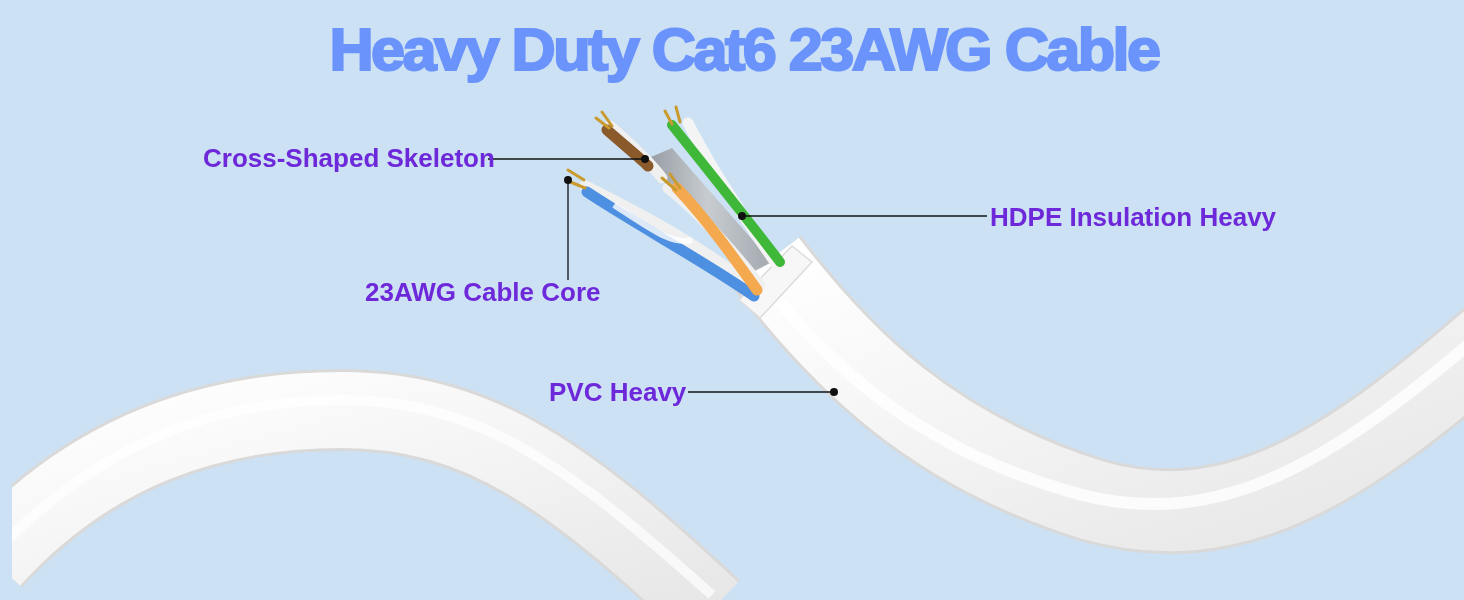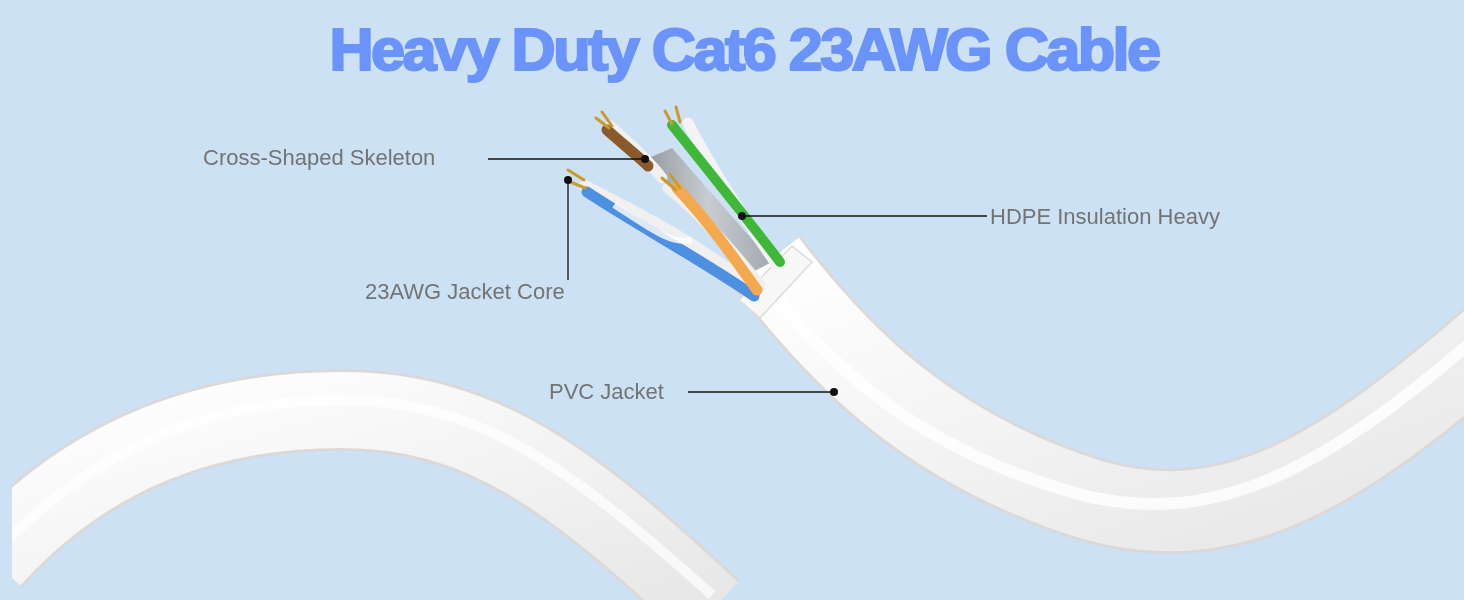--- a/index.html
+++ b/index.html
@@ -36,23 +36,23 @@
       font-size: 60px;
       letter-spacing: -2.5px;
       color: #6a93fb;
       line-height: 72px;
       transform: scaleX(1.02);
       -webkit-text-stroke: 2.2px #6a93fb;
     }
     .label {
       position: absolute;
       font-family: "Liberation Sans", sans-serif;
-      font-weight: normal;
-      font-size: 22px;
-      color: #737373;
+      font-weight: bold;
+      font-size: 26px;
+      color: #6d28d9;
       line-height: 26px;
       white-space: nowrap;
     }
     .label-skeleton { left: 191px; top: 145px; }
     .label-hdpe     { left: 978px; top: 204px; }
     .label-core     { left: 353px; top: 279px; }
     .label-pvc      { left: 537px; top: 379px; }
   </style>
 </head>
 <body>
@@ -129,15 +129,15 @@
       <circle cx="730" cy="216" r="4"></circle>
       <circle cx="556" cy="180" r="4"></circle>
       <circle cx="822" cy="392" r="4"></circle>
     </g>
   </svg>
 
   <div class="title">Heavy Duty Cat6 23AWG Cable</div>
 
   <div class="label label-skeleton">Cross-Shaped Skeleton</div>
   <div class="label label-hdpe">HDPE Insulation Heavy</div>
-  <div class="label label-core">23AWG Jacket Core</div>
-  <div class="label label-pvc">PVC Jacket</div>
+  <div class="label label-core">23AWG Cable Core</div>
+  <div class="label label-pvc">PVC Heavy</div>
 </div>
 
 </body></html>

